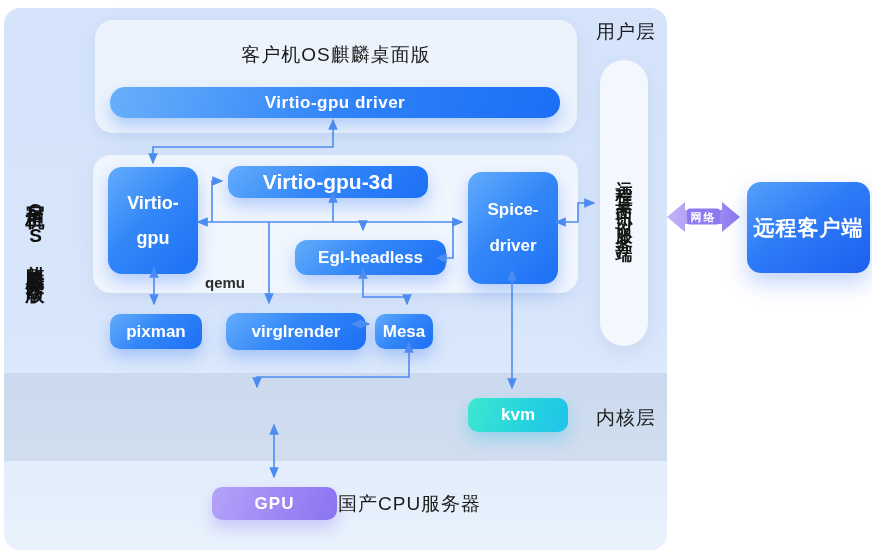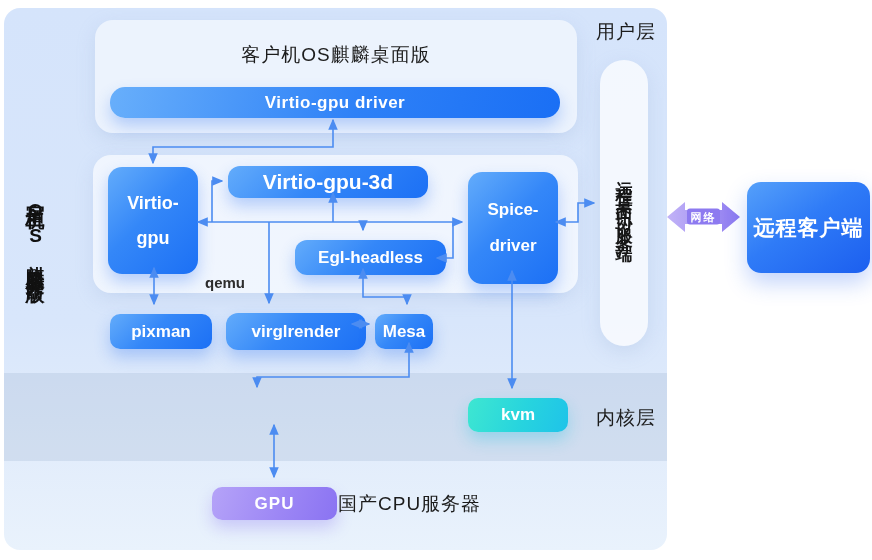--- a/index.html
+++ b/index.html
@@ -60,21 +60,21 @@
              box-shadow:0 8px 16px rgba(32,190,225,0.32);}
   .node-purple{background:linear-gradient(110deg,#b5a3f8 0%,#9d87f5 55%,#8a73f2 100%);
              box-shadow:0 8px 16px rgba(138,115,242,0.32);}
 
   .virtio-driver{left:106px;top:79px;width:450px;height:31px;border-radius:15px;font-size:17px;letter-spacing:.5px;
       background:linear-gradient(105deg,#68affb 0%,#2e81f7 55%,#1a6ff5 100%);}
   .virtio-gpu{left:104px;top:159px;width:90px;height:107px;border-radius:14px;font-size:18px;flex-direction:column;line-height:1.9;}
   .virtio-gpu-3d{left:224px;top:158px;width:200px;height:32px;border-radius:12px;font-size:21px;}
   .egl-headless{left:283px;top:232px;width:151px;height:35px;border-radius:12px;font-size:17px;}
   .spice-display{left:464px;top:157px;width:90px;height:112px;border-radius:14px;font-size:17px;flex-direction:column;line-height:2.1;}
-  .pixman{left:106px;top:306px;width:102px;height:35px;border-radius:10px;font-size:17px;}
+  .pixman{left:106px;top:306px;width:92px;height:35px;border-radius:10px;font-size:17px;}
   .virglrender{left:222px;top:305px;width:140px;height:37px;border-radius:12px;font-size:17px;}
   .mesa{left:371px;top:306px;width:58px;height:35px;border-radius:10px;font-size:17px;}
   .drm{left:106px;top:389px;width:293px;height:34px;border-radius:15px;font-size:18px;}
   .kvm{left:464px;top:390px;width:100px;height:34px;border-radius:10px;font-size:17px;}
   .gpu{left:208px;top:479px;width:125px;height:33px;border-radius:10px;font-size:17px;letter-spacing:1px;}
 
   
   .remote-client{
     position:absolute;left:747px;top:182px;width:123px;height:91px;border-radius:14px;
     display:flex;align-items:center;justify-content:center;

